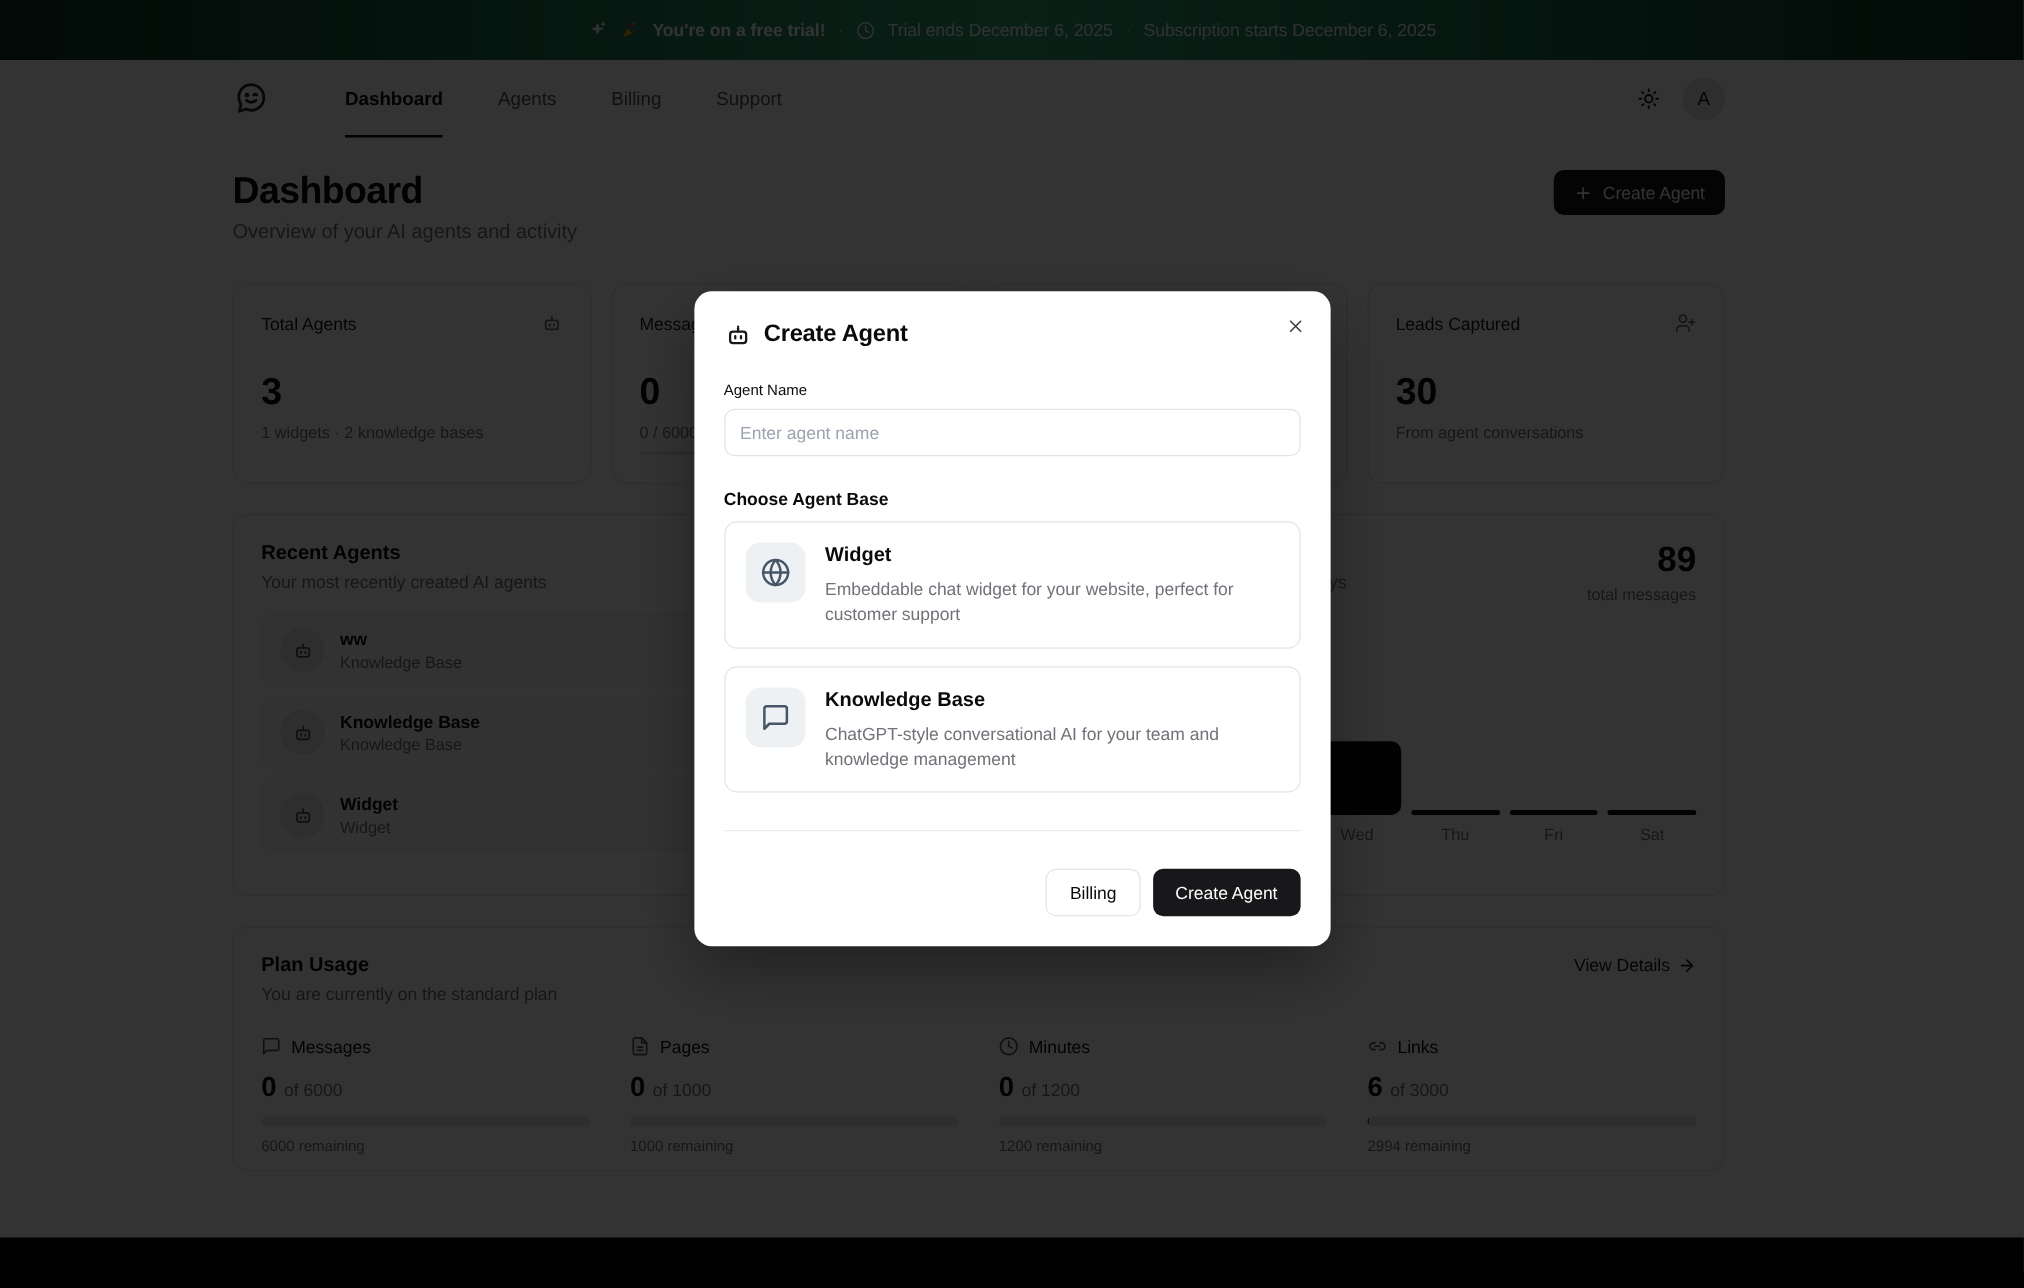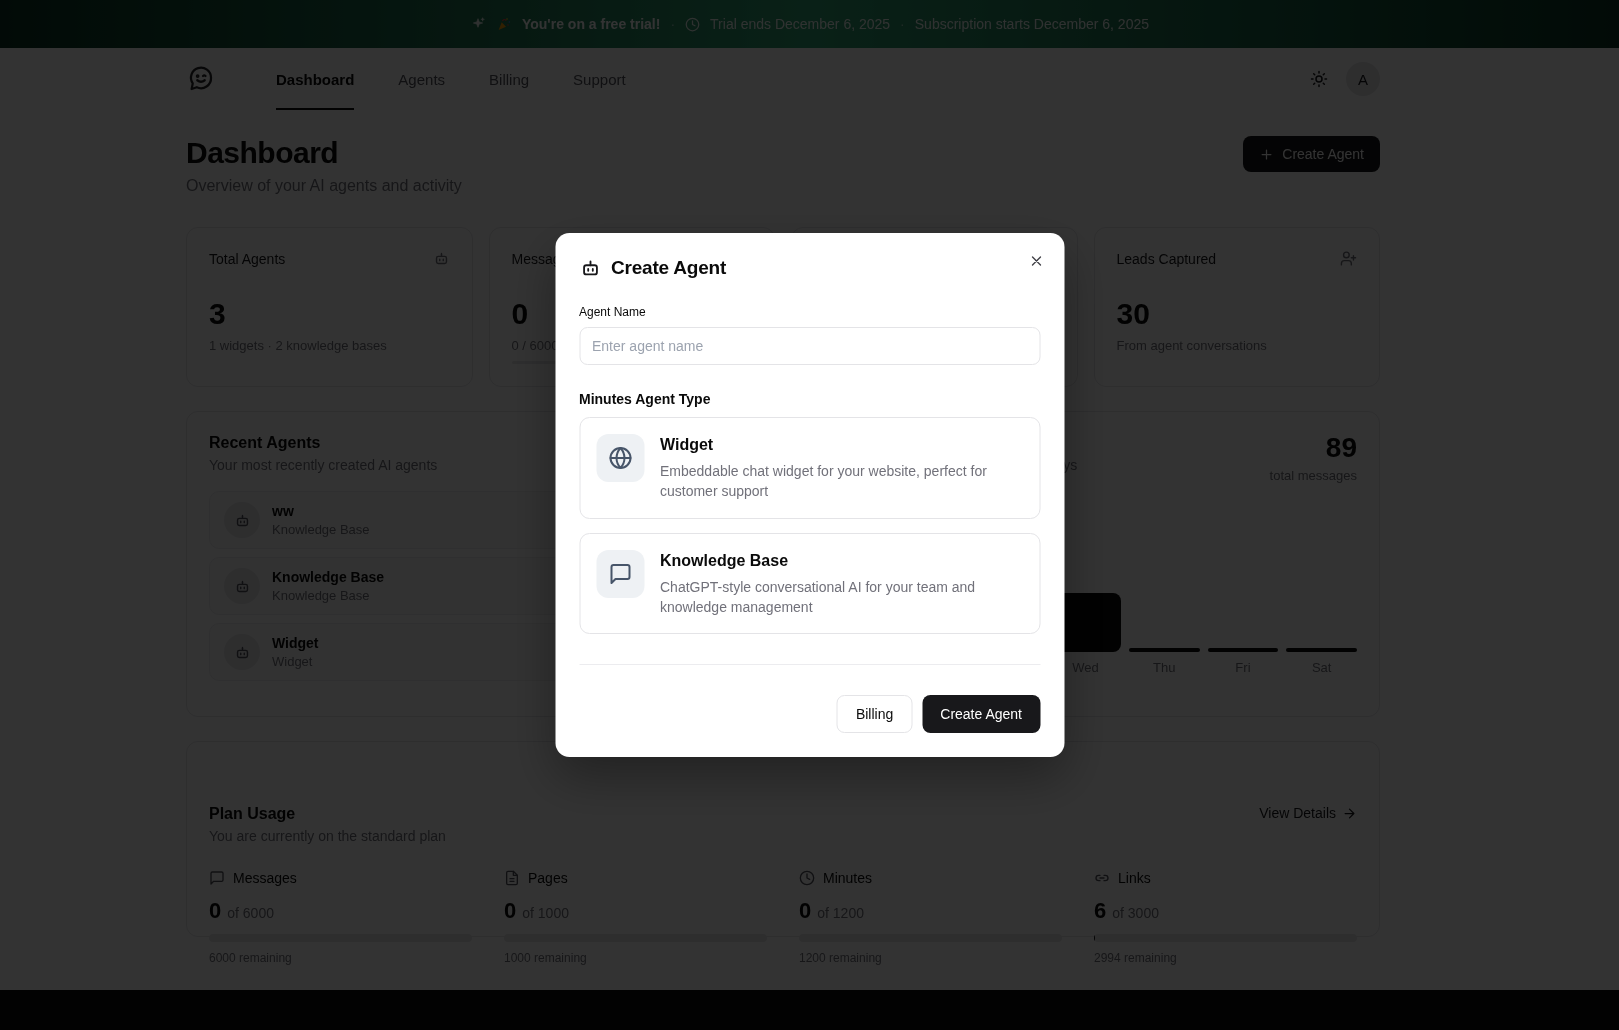--- a/index.html
+++ b/index.html
@@ -64,21 +64,21 @@
   .chart-total { font-size:28px; font-weight:700; text-align:right; line-height:1; }
   .chart-total-label { margin-top:6px; font-size:13px; color:#71717a; text-align:right; }
   .bars { margin-top:24px; height:168px; display:flex; align-items:flex-end; gap:8px; }
   .bar-slot { flex:1; display:flex; flex-direction:column; justify-content:flex-end; height:100%; }
   .bar { width:100%; background:#0a0a0a; border-radius:8px; }
   .bar.flat { border-radius:2px; }
   .bar-label { margin-top:8px; text-align:center; font-size:13px; color:#71717a; }
 
   
   .plan-card { margin-top:24px; padding:22px; height:196px; }
-  .plan-head { display:flex; justify-content:space-between; align-items:flex-start;margin-top:41px; }
+  .plan-head { display:flex; justify-content:space-between; align-items:flex-start; }
   .view-details { display:inline-flex; align-items:center; gap:6px; font-size:14px; color:#18181b;
     cursor:pointer; background:none; border:none; font-family:inherit; }
   .metrics { margin-top:26px; display:grid; grid-template-columns:repeat(4,1fr); gap:32px; }
   .metric-label { display:flex; align-items:center; gap:8px; font-size:14px; font-weight:500; }
   .metric-label .icon { color:#52525b; }
   .metric-value { margin-top:12px; display:flex; align-items:baseline; gap:6px; }
   .metric-used { font-size:22px; font-weight:700; }
   .metric-limit { font-size:14px; color:#71717a; }
   .track { margin-top:10px; height:8px; border-radius:4px; background:#e4e4e7; overflow:hidden; }
   .fill { height:100%; background:#18181b; border-radius:4px; }
@@ -468,21 +468,21 @@
           <circle cx="12" cy="4.8" r="1" fill="currentColor" stroke="none"></circle>
           <path d="M9.5 13v2M14.5 13v2"></path>
         </svg>
     </span>
     <span class="modal-title">Create Agent</span>
   </div>
 
   <label class="field-label">Agent Name</label>
   <input class="text-input" type="text" placeholder="Enter agent name" style="">
 
-  <div class="choose-label">Minutes Agent Type</div>
+  <div class="choose-label">Choose Agent Base</div>
 
   <div class="options">
     <div class="option">
       <span class="opt-icon icon">
         <svg width="24" height="24" viewBox="0 0 24 24" fill="none" stroke="currentColor" stroke-width="2" stroke-linecap="round" stroke-linejoin="round">
             <circle cx="12" cy="12" r="10"></circle>
             <path d="M2 12h20"></path>
             <path d="M12 2a15.3 15.3 0 0 1 4 10 15.3 15.3 0 0 1-4 10 15.3 15.3 0 0 1-4-10 15.3 15.3 0 0 1 4-10z"></path>
           </svg>
       </span>

